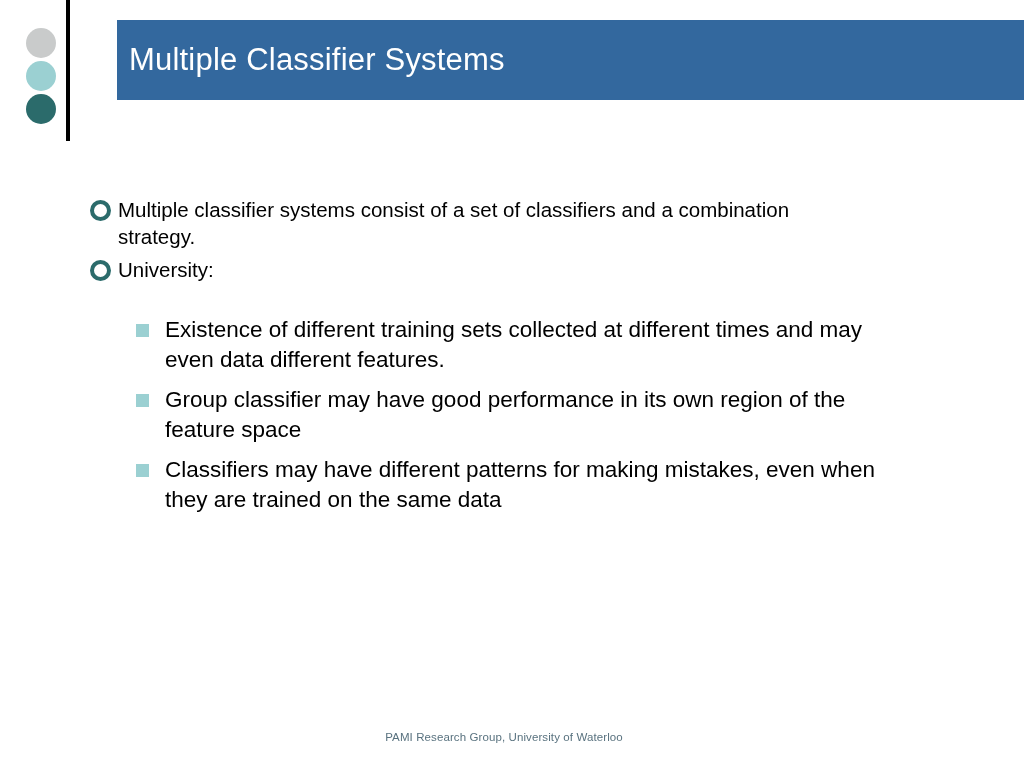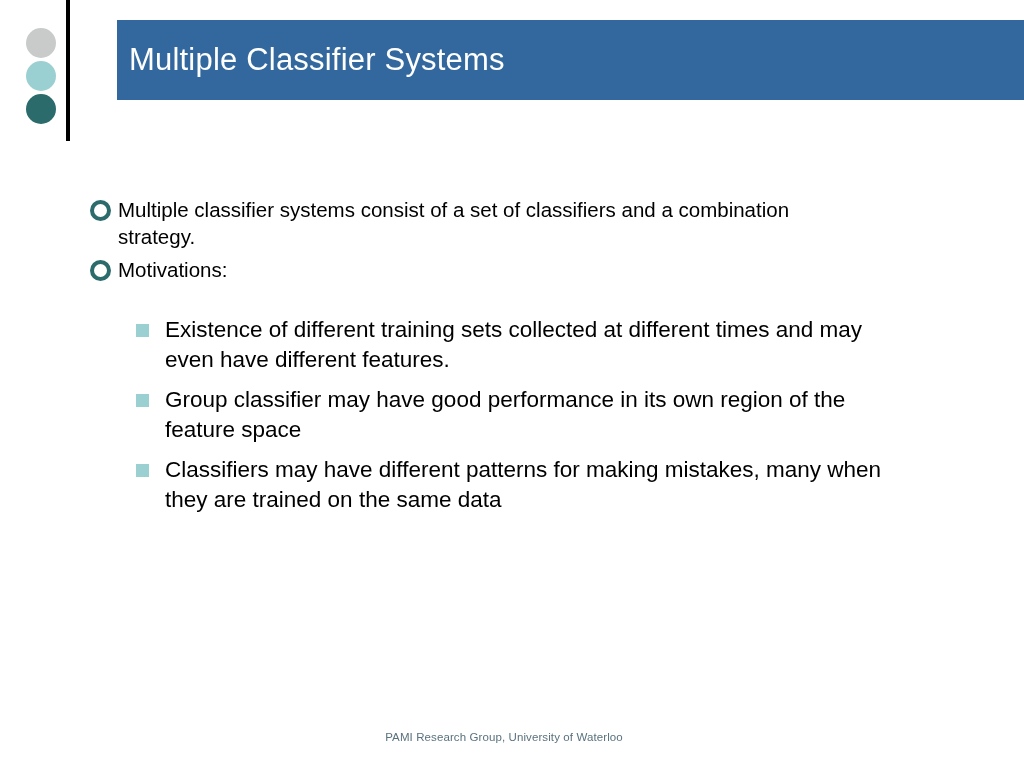--- a/index.html
+++ b/index.html
@@ -165,44 +165,44 @@
 
     <div class="bullet-l1">
       <span class="ring-marker"></span>
       <span class="text">Multiple classifier systems consist of a set of classifiers and a combination strategy.</span>
     </div>
 
     <div class="gap-after-first"></div>
 
     <div class="bullet-l1">
       <span class="ring-marker"></span>
-      <span class="text">Motivations:</span>
+      <span class="text">University:</span>
     </div>
 
     <div class="gap-after-second"></div>
 
 
     <div class="gap-sub"></div>
 
     <div class="bullet-l2">
       <span class="square-marker"></span>
-      <span class="text">Existence of different training sets collected at different times and may even have different features.</span>
+      <span class="text">Existence of different training sets collected at different times and may even data different features.</span>
     </div>
 
     <div class="gap-sub"></div>
 
     <div class="bullet-l2">
       <span class="square-marker"></span>
       <span class="text">Group classifier may have good performance in its own region of the feature space</span>
     </div>
 
     <div class="gap-sub"></div>
 
     <div class="bullet-l2">
       <span class="square-marker"></span>
-      <span class="text">Classifiers may have different patterns for making mistakes, many when they are trained on the same data</span>
+      <span class="text">Classifiers may have different patterns for making mistakes, even when they are trained on the same data</span>
     </div>
 
   </div>
 
   <div class="footer">PAMI Research Group, University of Waterloo</div>
 
 </div>
 
 </body></html>

